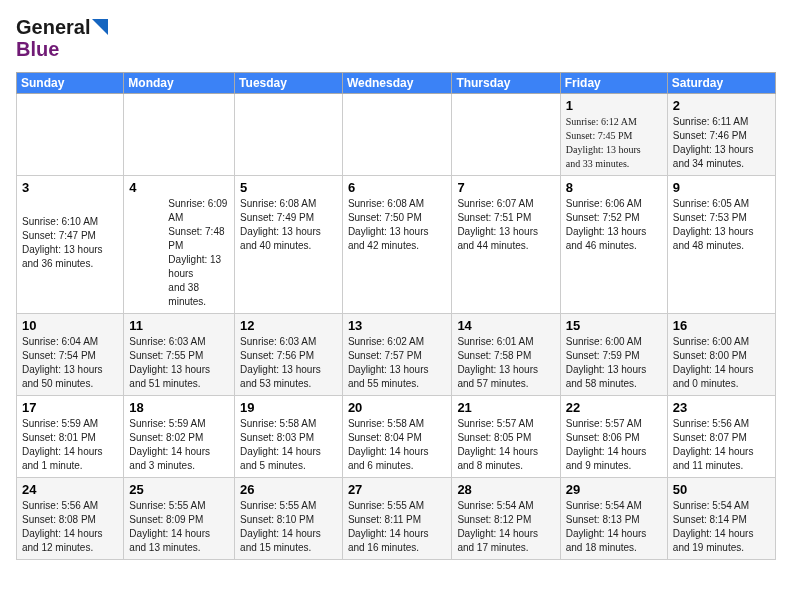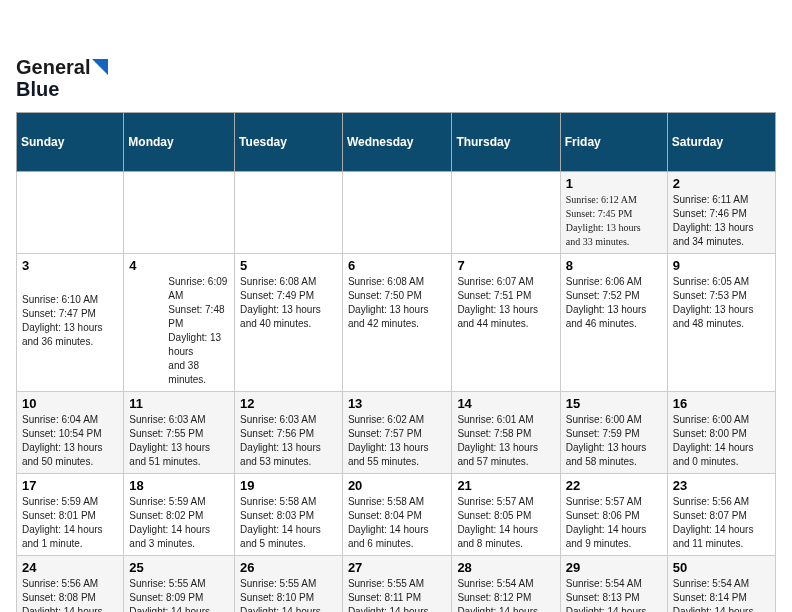--- a/index.html
+++ b/index.html
@@ -8,21 +8,20 @@
       background: #fff;
       width: 792px;
       min-height: 612px;
       padding: 16px;
     }
     .header {
       display: flex;
       justify-content: space-between;
       align-items: flex-start;
       margin-bottom: 12px;
-      margin-top: 40px;
     }
     .logo {
       display: flex;
       flex-direction: column;
       align-items: flex-start;
     }
     .title-section {
       text-align: right;
     }
     .month-title {
@@ -33,23 +32,23 @@
     .location-title {
       font-size: 15px;
       color: #444;
     }
     table {
       width: 100%;
       border-collapse: collapse;
       font-size: 10.5px;
     }
     thead tr th {
-      background-color: #0c4a6e;
+      background-color: #3b82f6;
       color: #fff;
-      padding: 22px 4px;
+      padding: 3px 4px;
       text-align: left;
       font-size: 12px;
       font-weight: bold;
       border: 1px solid #aaa;
     }
     tbody tr td {
       border: 1px solid #ccc;
       vertical-align: top;
       padding: 4px 5px;
       width: 113px;
@@ -83,21 +82,21 @@
 <div class="header">
   <div class="logo">
   <div style="display:flex;align-items:center;">
     <div style="display:flex;flex-direction:column;line-height:1.1;">
       <div style="display:flex;align-items:center;">
         <span style="font-size:20px;font-weight:bold;color:#1a1a1a;font-family:Arial;">General</span>
         <svg width="16" height="16" viewBox="0 0 16 16" style="margin-left:2px;">
           <polygon points="0,0 16,0 16,16" fill="#1565c0"></polygon>
         </svg>
       </div>
-      <span style="font-size:20px;font-weight:bold;color:#0f172a;font-family:Arial;">Blue</span>
+      <span style="font-size:20px;font-weight:bold;color:#701a75;font-family:Arial;">Blue</span>
     </div>
   </div>
 </div>
   <div class="title-section">
     <div class="month-title"></div>
     <div class="location-title"></div>
   </div>
 </div>
 
 <table>
@@ -182,21 +181,21 @@
           <div class="day-info" style="white-space: pre-line;">Sunrise: 6:05 AM
 Sunset: 7:53 PM
 Daylight: 13 hours
 and 48 minutes.</div>
         </td>
       </tr>
       <tr>
         <td>
           <span class="day-num">10</span>
           <div class="day-info" style="white-space: pre-line;">Sunrise: 6:04 AM
-Sunset: 10:54 PM
+Sunset: 7:54 PM
 Daylight: 13 hours
 and 50 minutes.</div>
         </td>
         <td>
           <span class="day-num">11</span>
           <div class="day-info" style="white-space: pre-line;">Sunrise: 6:03 AM
 Sunset: 7:55 PM
 Daylight: 13 hours
 and 51 minutes.</div>
         </td>

